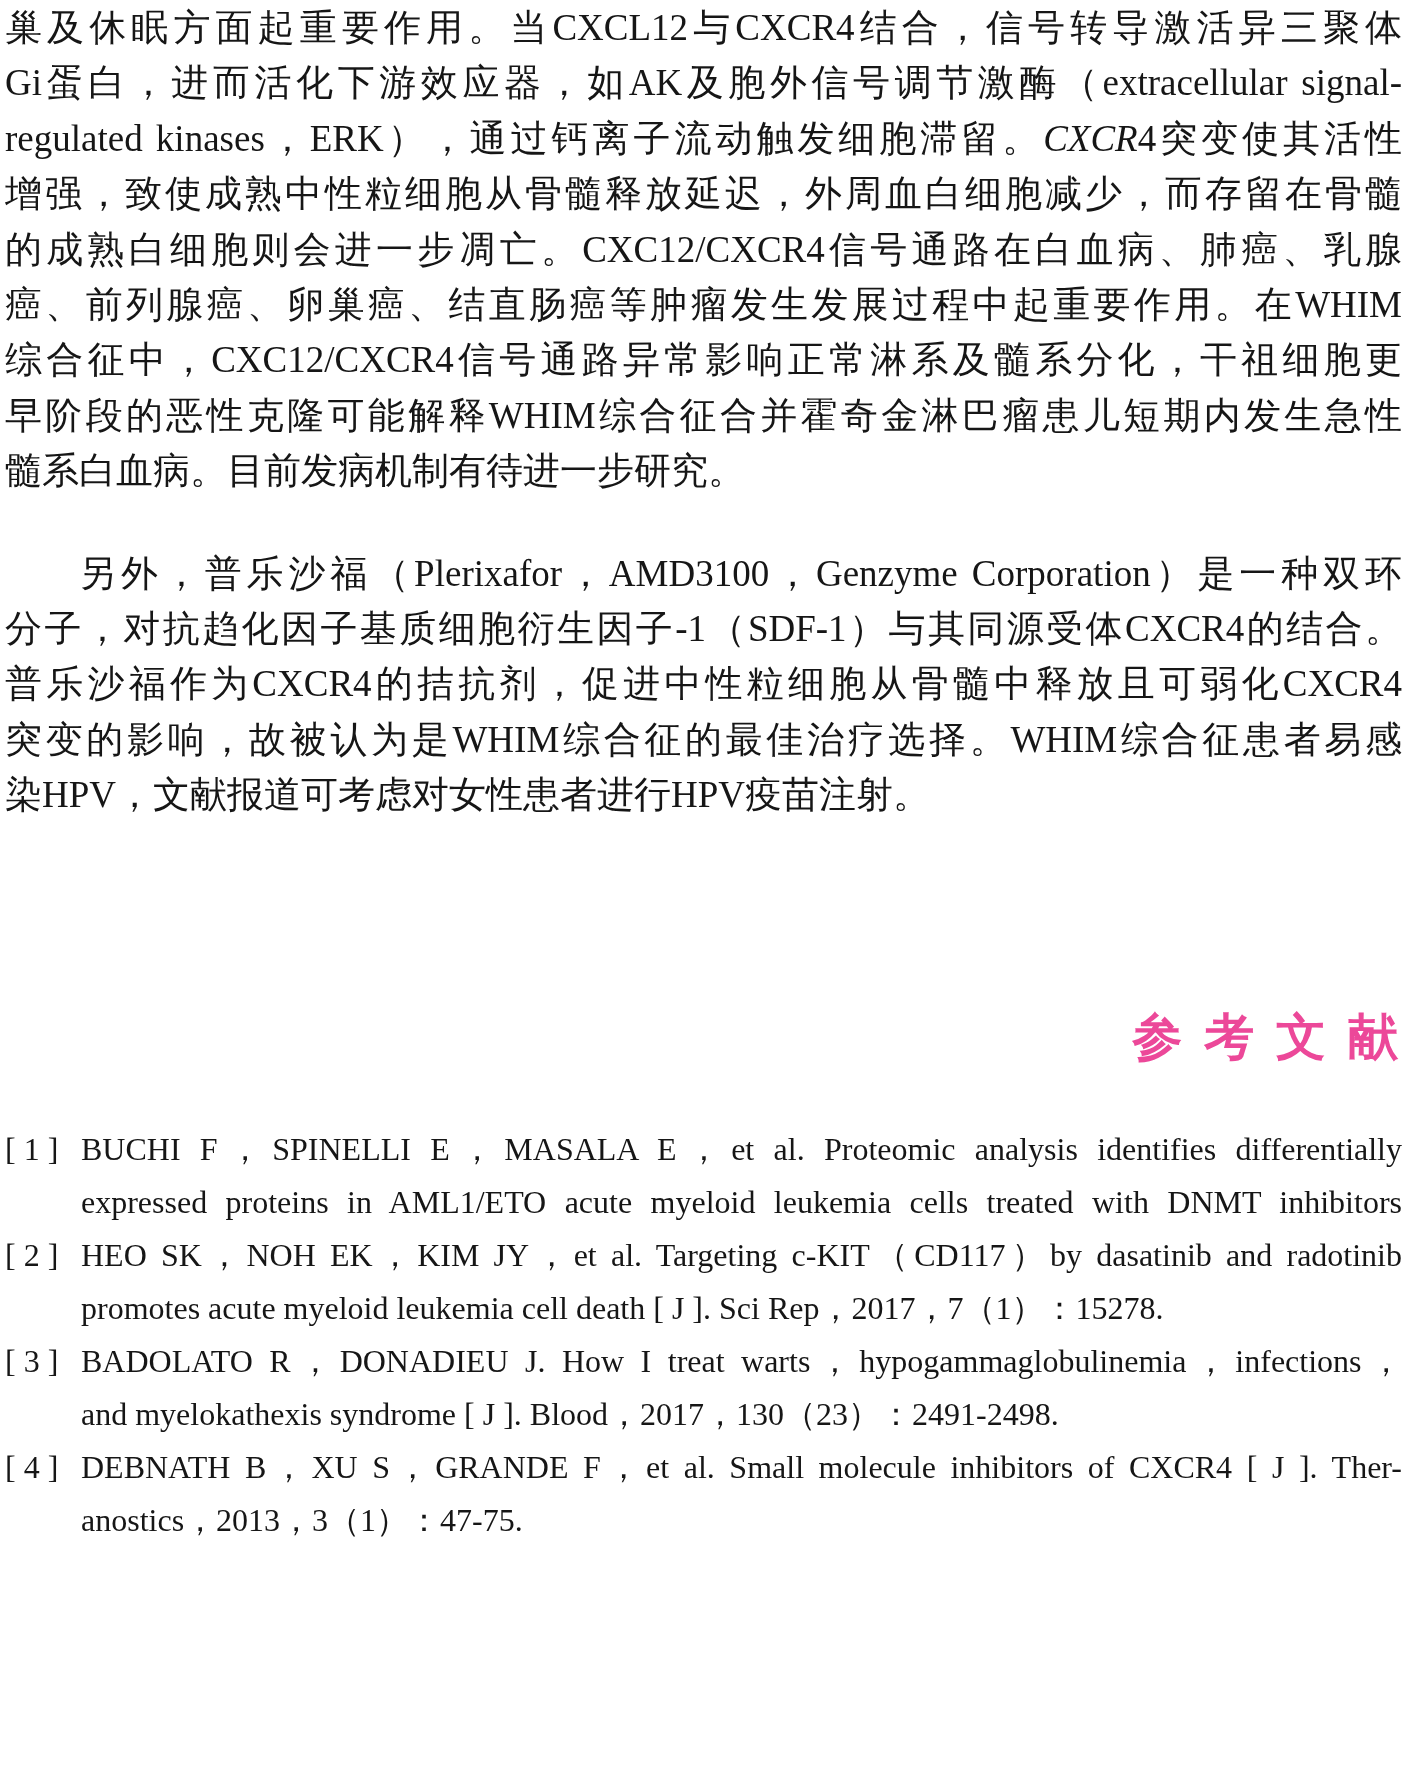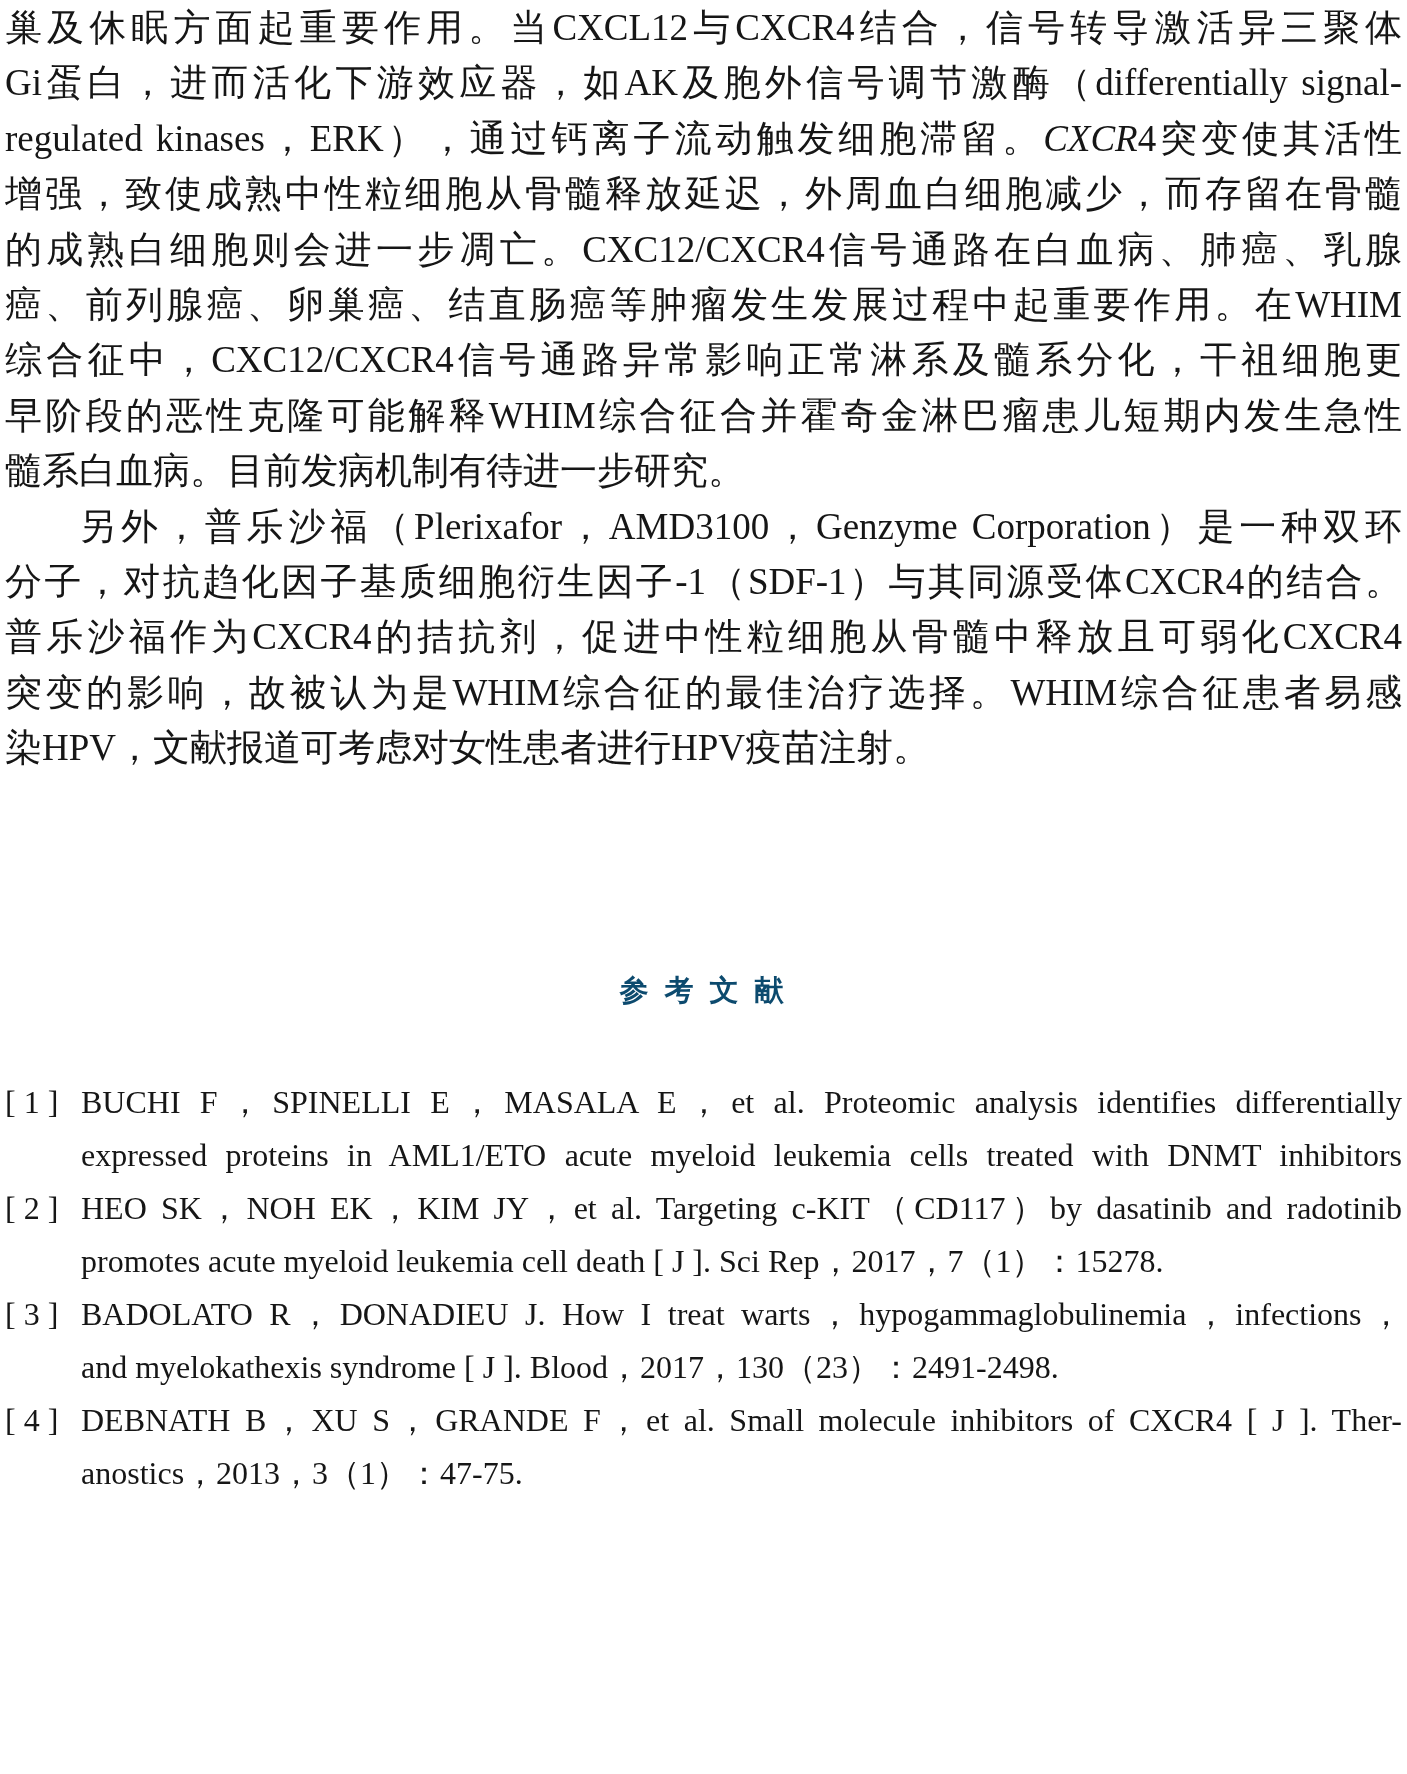--- a/index.html
+++ b/index.html
@@ -18,31 +18,31 @@
   }
   
   .line {
     font-size: 37px;
     line-height: 55.4px;
     text-align: justify;
     text-align-last: justify;
     color: #161616;
   }
   .line.nofill { text-align-last: left; }
-  .line.indent { text-indent: 74px; }
+  .line.indent { text-indent: 74px; margin-top: 47px; }
   .it { font-style: italic; }
   
   .refs-heading {
     font-family: "Liberation Sans", "DejaVu Sans", sans-serif;
     font-weight: 700;
-    font-size: 29px;
+    font-size: 50px;
     line-height: 48px;
     letter-spacing: 4px;
-    text-align: center;
-    color: #0c4a6e;
+    text-align: right;
+    color: #ec4899;
     margin-top: 190px;
     margin-bottom: 62px;
   }
   
   .ref-item {
     position: relative;
     padding-left: 76px;
   }
   .ref-item .line {
     font-size: 32px;
@@ -58,21 +58,21 @@
     white-space: nowrap;
   }
 </style>
 </head>
 <body>
 
 <div class="page">
   <div>
       <div>
         <div class="line"><span>巢及休眠方面起重要作用。当CXCL12与CXCR4结合，信号转导激活异三聚体</span></div>
-        <div class="line"><span>Gi蛋白，进而活化下游效应器，如AK及胞外信号调节激酶（differentially signal-</span></div>
+        <div class="line"><span>Gi蛋白，进而活化下游效应器，如AK及胞外信号调节激酶（extracellular signal-</span></div>
         <div class="line"><span>regulated kinases，ERK），通过钙离子流动触发细胞滞留。</span><span class="it">CXCR</span><span>4突变使其活性</span></div>
         <div class="line"><span>增强，致使成熟中性粒细胞从骨髓释放延迟，外周血白细胞减少，而存留在骨髓</span></div>
         <div class="line"><span>的成熟白细胞则会进一步凋亡。CXC12/CXCR4信号通路在白血病、肺癌、乳腺</span></div>
         <div class="line"><span>癌、前列腺癌、卵巢癌、结直肠癌等肿瘤发生发展过程中起重要作用。在WHIM</span></div>
         <div class="line"><span>综合征中，CXC12/CXCR4信号通路异常影响正常淋系及髓系分化，干祖细胞更</span></div>
         <div class="line"><span>早阶段的恶性克隆可能解释WHIM综合征合并霍奇金淋巴瘤患儿短期内发生急性</span></div>
         <div class="line nofill"><span>髓系白血病。目前发病机制有待进一步研究。</span></div>
       </div>
       <div>
         <div class="line indent"><span>另外，普乐沙福（Plerixafor，AMD3100，Genzyme Corporation）是一种双环</span></div>

